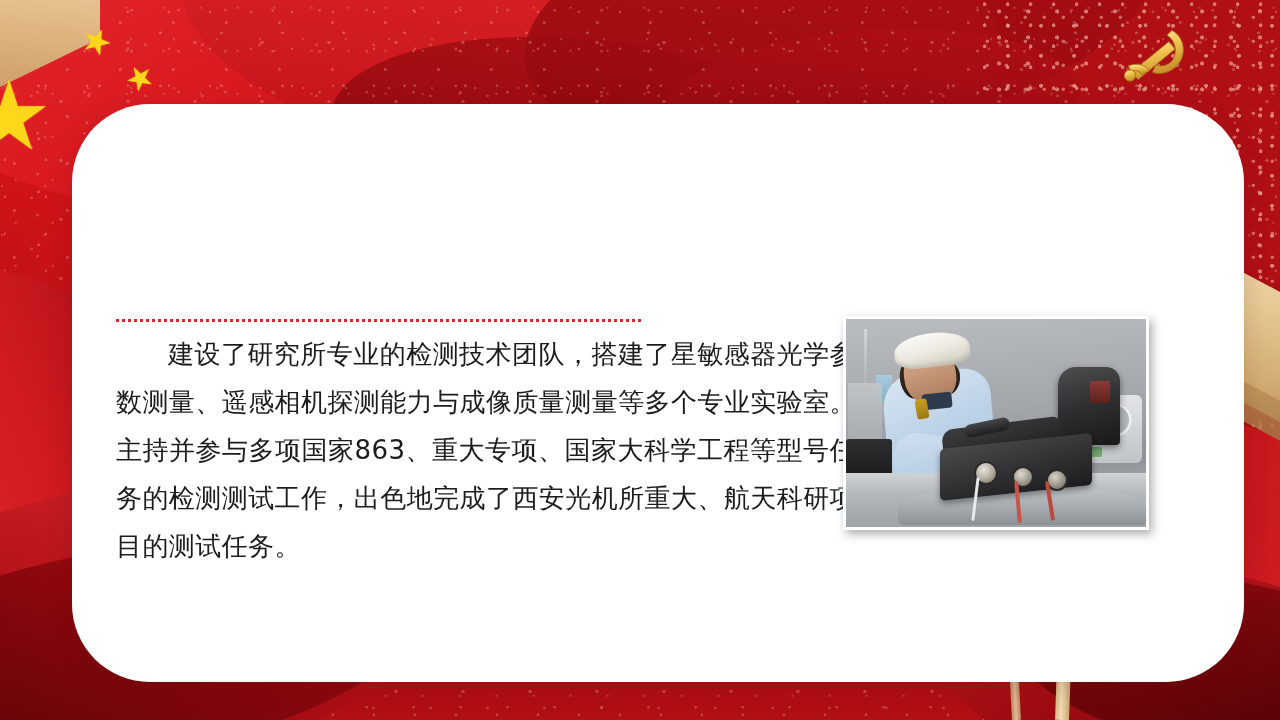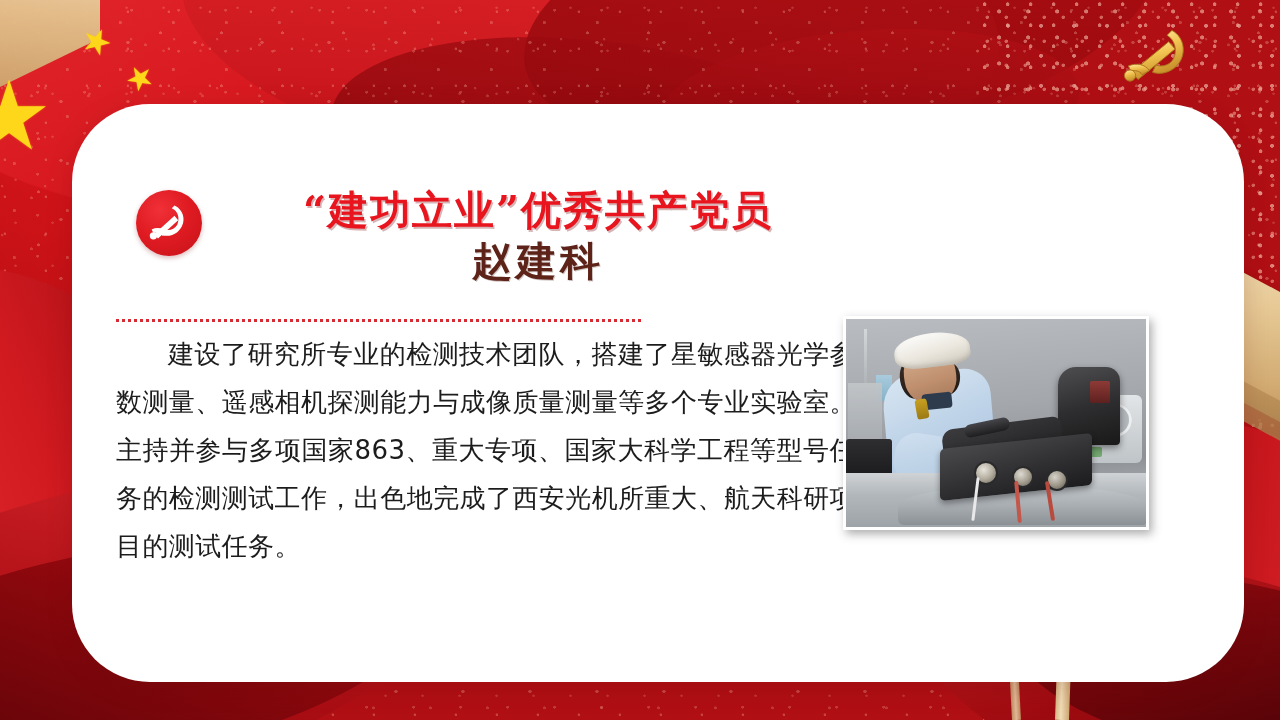--- a/index.html
+++ b/index.html
@@ -523,36 +523,20 @@
         <path d="M66 8 C82 16 86 40 70 54 C62 61 50 63 42 60 L46 51 C54 54 64 51 68 43 C73 33 70 20 60 14 Z"></path>
         <path d="M16 60 L62 22 L70 31 L24 69 Z"></path>
         <path d="M12 52 C22 48 33 50 38 58 L29 63 C26 58 20 57 15 59 Z"></path>
         <circle cx="14" cy="64" r="7"></circle>
       </g>
     </svg>
   </div>
 
   <div class="card">
 
-    <div class="header">
-      <div class="badge">
-        <svg viewBox="0 0 48 48" xmlns="http://www.w3.org/2000/svg">
-          <g fill="#ffffff">
-            <path d="M30 5 C41 10 44 25 33 34 C28 38 21 39 16 37 L19 31 C24 33 30 31 33 26 C36 19 34 11 27 8 Z"></path>
-            <path d="M8 36 L30 16 L34 21 L12 41 Z"></path>
-            <path d="M5 31 C12 28 19 30 22 35 L17 38 C15 35 11 34 7 35 Z"></path>
-            <circle cx="7" cy="38" r="4"></circle>
-          </g>
-        </svg>
-      </div>
-      <div class="title-block">
-        <div class="title-main">“建功立业”优秀共产党员</div>
-        <div class="title-name">赵建科</div>
-      </div>
-    </div>
 
     <div class="divider"></div>
 
     <div class="body-text">建设了研究所专业的检测技术团队，搭建了星敏感器光学参数测量、遥感相机探测能力与成像质量测量等多个专业实验室。主持并参与多项国家863、重大专项、国家大科学工程等型号任务的检测测试工作，出色地完成了西安光机所重大、航天科研项目的测试任务。</div>
 
     <div class="photo">
       <div class="ph-wall"></div>
       <div class="ph-pole"></div>
       <div class="ph-blue"></div>
       <div class="ph-rackL"></div>

